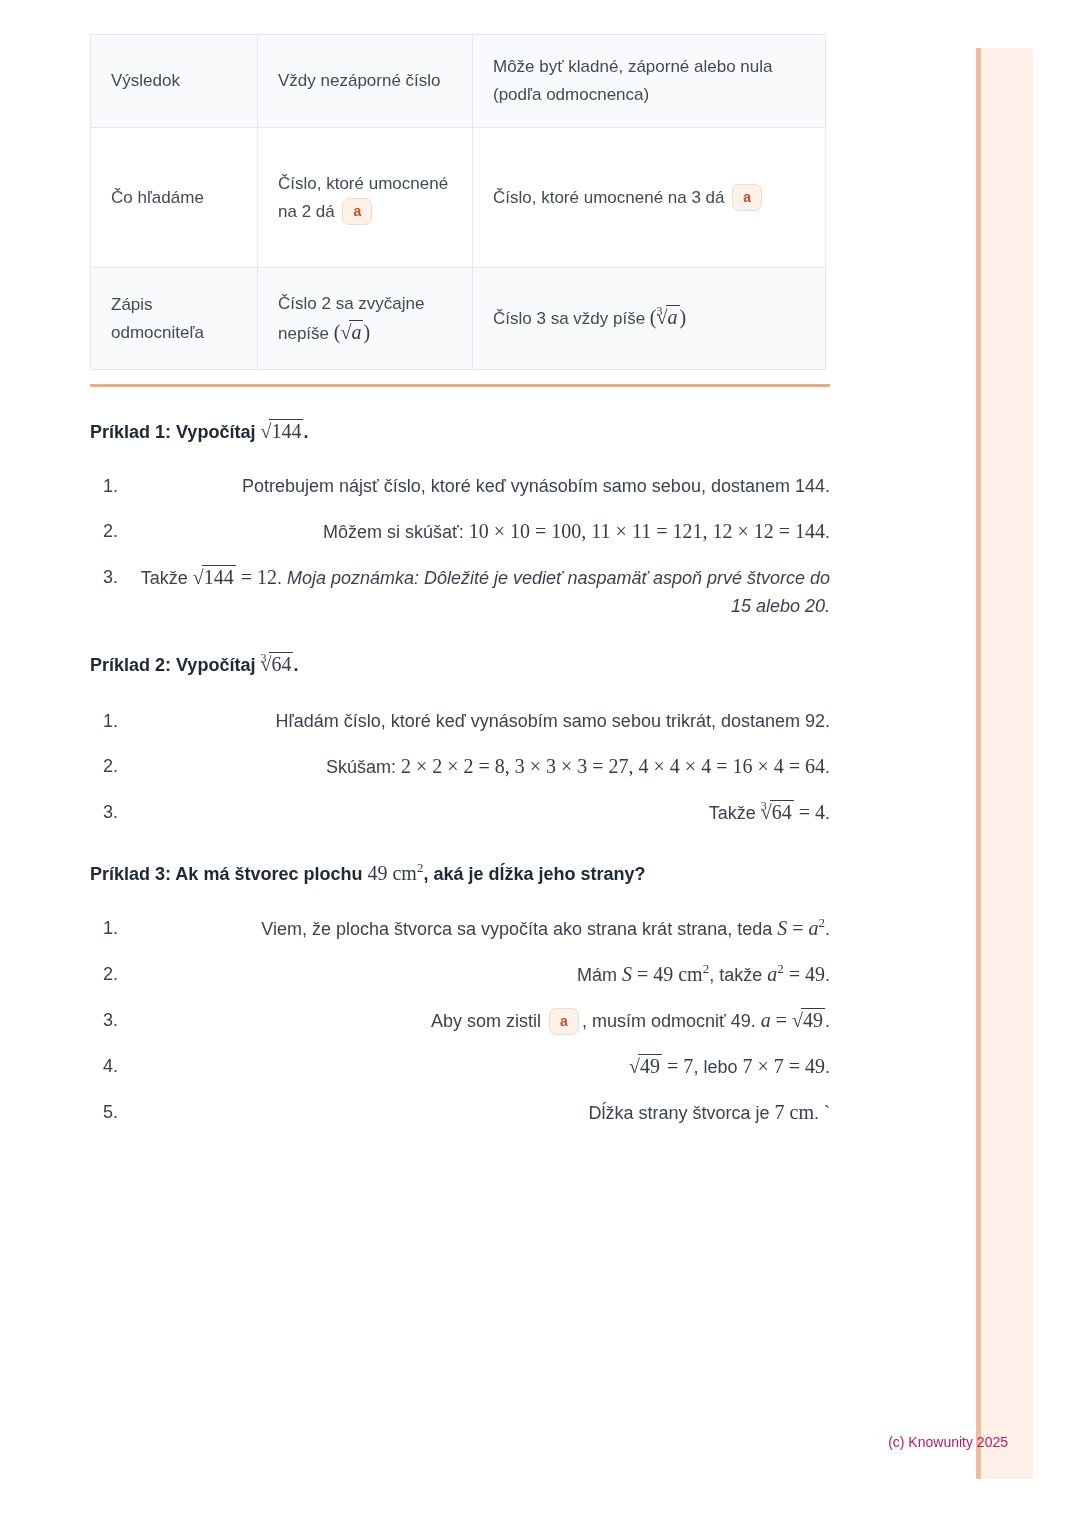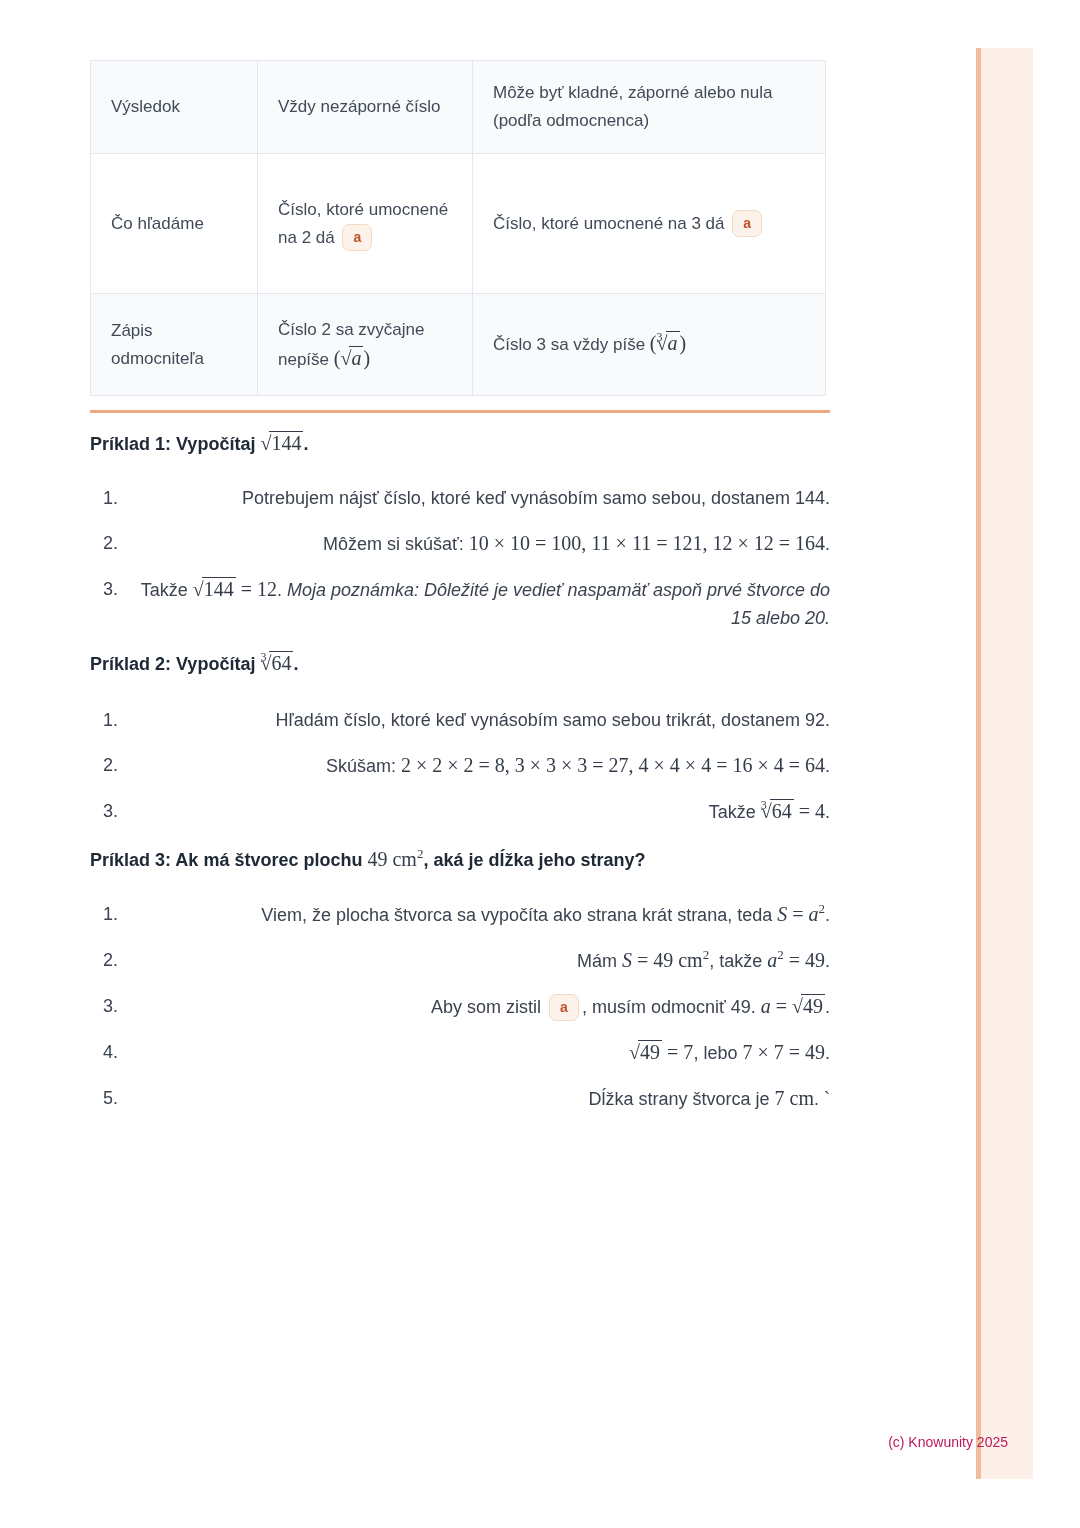--- a/index.html
+++ b/index.html
@@ -10,21 +10,21 @@
     font-family: "Liberation Sans", sans-serif;
     color: #3b4350;
   }
 
   
   .side-strip {
     position: absolute; left: 976px; top: 48px; width: 57px; height: 1431px;
     background: #fdf0e8; border-left: 5px solid #f0bd9c; z-index: 0;
   }
 
-  .content { position: absolute; left: 90px; top: 60px; width: 740px; z-index: 1; }
+  .content { position: absolute; left: 90px; top: 34px; width: 740px; z-index: 1; }
 
   
   table.cmp { border-collapse: collapse; width: 735px; table-layout: fixed; }
   table.cmp td {
     border: 1px solid #e2e8f0; vertical-align: middle;
     padding: 16px 20px; font-size: 17px; line-height: 28px; color: #414b57;
   }
   table.cmp tr:nth-child(odd) td { background: #f8fafc; }
   table.cmp tr:nth-child(even) td { background: #ffffff; }
   table.cmp tr:nth-child(1) { height: 93px; }
@@ -34,21 +34,21 @@
 
   
   h2.section {
     margin: 47px 0 0 0; font-size: 31px; font-weight: 700;
     color: #e0662b; letter-spacing: 0;
   }
   hr.divider { border: 0; border-top: 3px solid #efa87f; margin: 14px 0 0 0; width: 740px; }
 
   p.intro { margin: 31px 0 0 0; font-size: 18px; line-height: 28px; color: #3b4350; }
 
-  p.ex-title { margin: 16px 0 0 0; font-size: 18px; line-height: 28px; color: #3b4350; }
+  p.ex-title { margin: 30px 0 0 0; font-size: 18px; line-height: 28px; color: #3b4350; }
 
   ol.plist { list-style: none; counter-reset: it; margin: 26px 0 0 0; padding: 0 0 0 13px; }
   ol.plist li {
     counter-increment: it; position: relative; padding-left: 23px;
     margin-bottom: 17px; font-size: 18px; line-height: 28px; color: #3b4350; text-align: right;
   }
   ol.plist li::before {
     content: counter(it) "."; position: absolute; left: 0; top: 0; color: #3b4350;
   }
 
@@ -114,21 +114,21 @@
       </tr>
     </tbody>
   </table>
 
   <hr class="divider">
 
 
   <p class="ex-title"><span class="p-b">Príklad 1: Vypočítaj </span><span class="root"><span class="surd">√</span><span class="rad">144</span></span><span class="p-b">.</span></p>
   <ol class="plist">
     <li><span class="p-t">Potrebujem nájsť číslo, ktoré keď vynásobím samo sebou, dostanem 144.</span></li>
-    <li><span class="p-t">Môžem si skúšať: </span><span class="p-m">10 × 10 = 100, 11 × 11 = 121, 12 × 12 = 164</span><span class="p-t">.</span></li>
+    <li><span class="p-t">Môžem si skúšať: </span><span class="p-m">10 × 10 = 100, 11 × 11 = 121, 12 × 12 = 144</span><span class="p-t">.</span></li>
     <li><span class="p-t">Takže </span><span class="root"><span class="surd">√</span><span class="rad">144</span></span><span class="p-m"> = 12</span><span class="p-t">. </span><span class="p-i">Moja poznámka: Dôležité je vedieť naspamäť aspoň prvé štvorce do 15 alebo 20.</span></li>
   </ol>
 
   <p class="ex-title"><span class="p-b">Príklad 2: Vypočítaj </span><span class="root"><span class="root-idx">3</span><span class="surd">√</span><span class="rad">64</span></span><span class="p-b">.</span></p>
   <ol class="plist">
     <li><span class="p-t">Hľadám číslo, ktoré keď vynásobím samo sebou trikrát, dostanem 92.</span></li>
     <li><span class="p-t">Skúšam: </span><span class="p-m">2 × 2 × 2 = 8, 3 × 3 × 3 = 27, 4 × 4 × 4 = 16 × 4 = 64</span><span class="p-t">.</span></li>
     <li><span class="p-t">Takže </span><span class="root"><span class="root-idx">3</span><span class="surd">√</span><span class="rad">64</span></span><span class="p-m"> = 4</span><span class="p-t">.</span></li>
   </ol>
 

